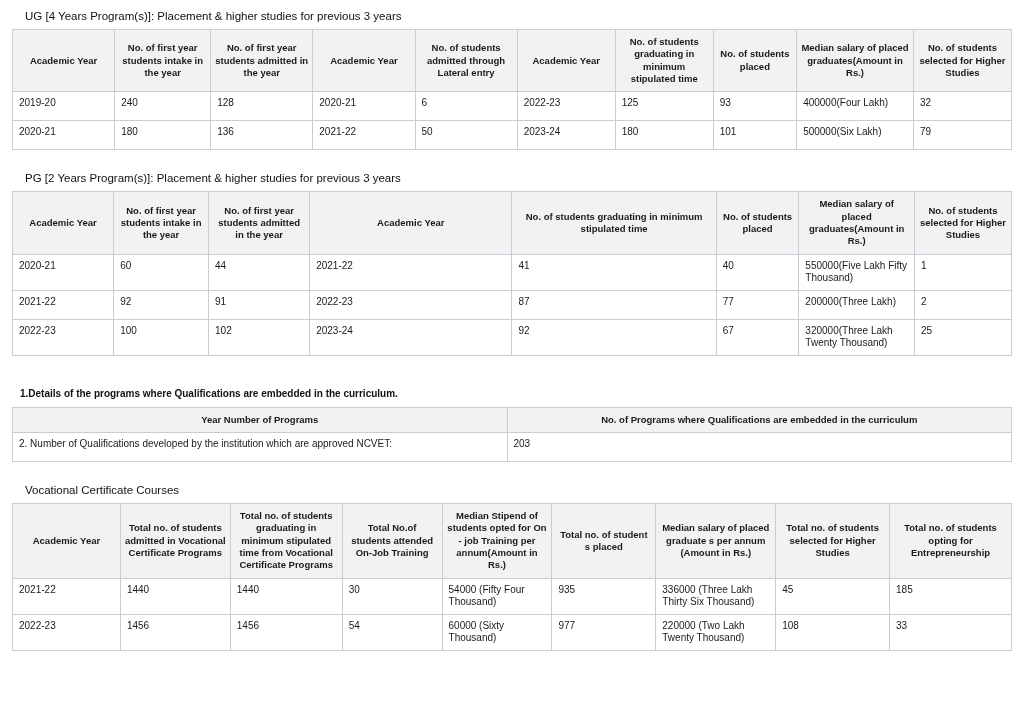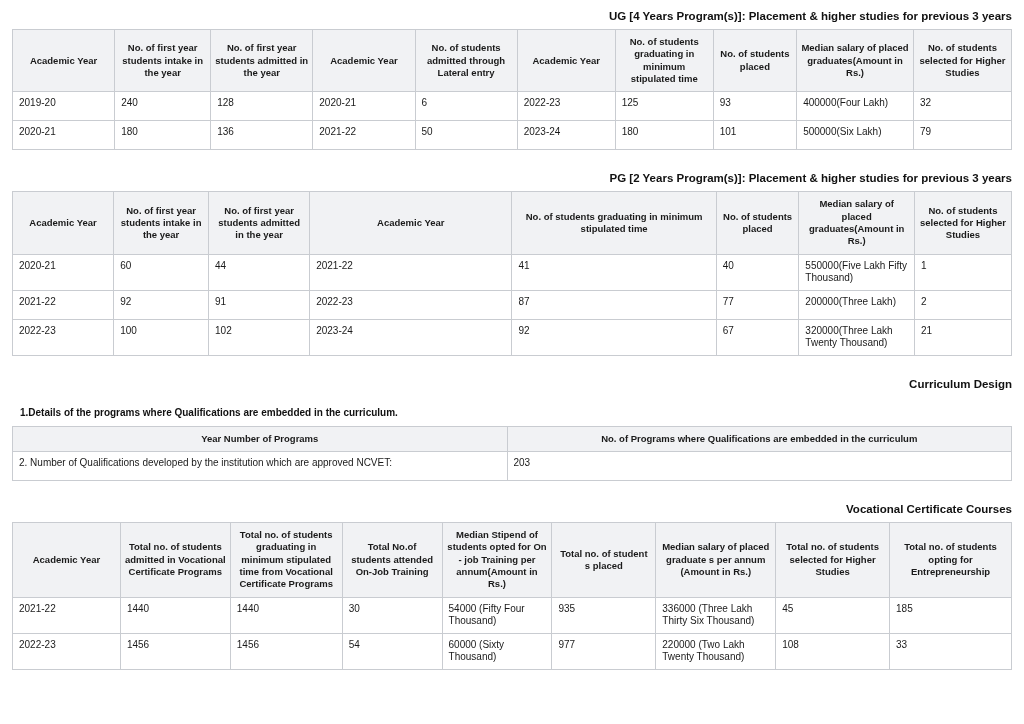--- a/index.html
+++ b/index.html
@@ -14,24 +14,23 @@
     color: #1a1a1a;
     font-size: 11px;
   }
   .page {
     width: 1024px;
     box-sizing: border-box;
     padding: 10px 12px 8px 12px;
   }
   .section-title {
     font-size: 11.5px;
-    font-weight: bold;
+    font-weight: normal;
     color: #111;
-    margin: 0 0 7px 2px;
-    text-align: right;
+    margin: 0 0 7px 13px;
   }
   .sub-title {
     font-size: 10px;
     font-weight: bold;
     color: #111;
     margin: 0 0 8px 8px;
   }
   .spacer-lg { height: 22px; }
   .spacer-sm { height: 10px; }
 
@@ -182,28 +181,27 @@
         <td>2</td>
       </tr>
       <tr class="row-tall">
         <td>2022-23</td>
         <td>100</td>
         <td>102</td>
         <td>2023-24</td>
         <td>92</td>
         <td>67</td>
         <td>320000(Three Lakh Twenty Thousand)</td>
-        <td>21</td>
+        <td>25</td>
       </tr>
     </tbody>
   </table>
 
   <div class="spacer-lg"></div>
 
-  <div class="section-title">Curriculum Design</div>
   <div class="spacer-sm"></div>
   <div class="sub-title">1.Details of the programs where Qualifications are embedded in the curriculum.</div>
   <table class="grid">
     <colgroup>
       <col style="width:49.5%">
         <col style="width:50.5%">
     </colgroup>
     <thead>
       <tr class="cd-head">
         <th>Year Number of Programs</th>

